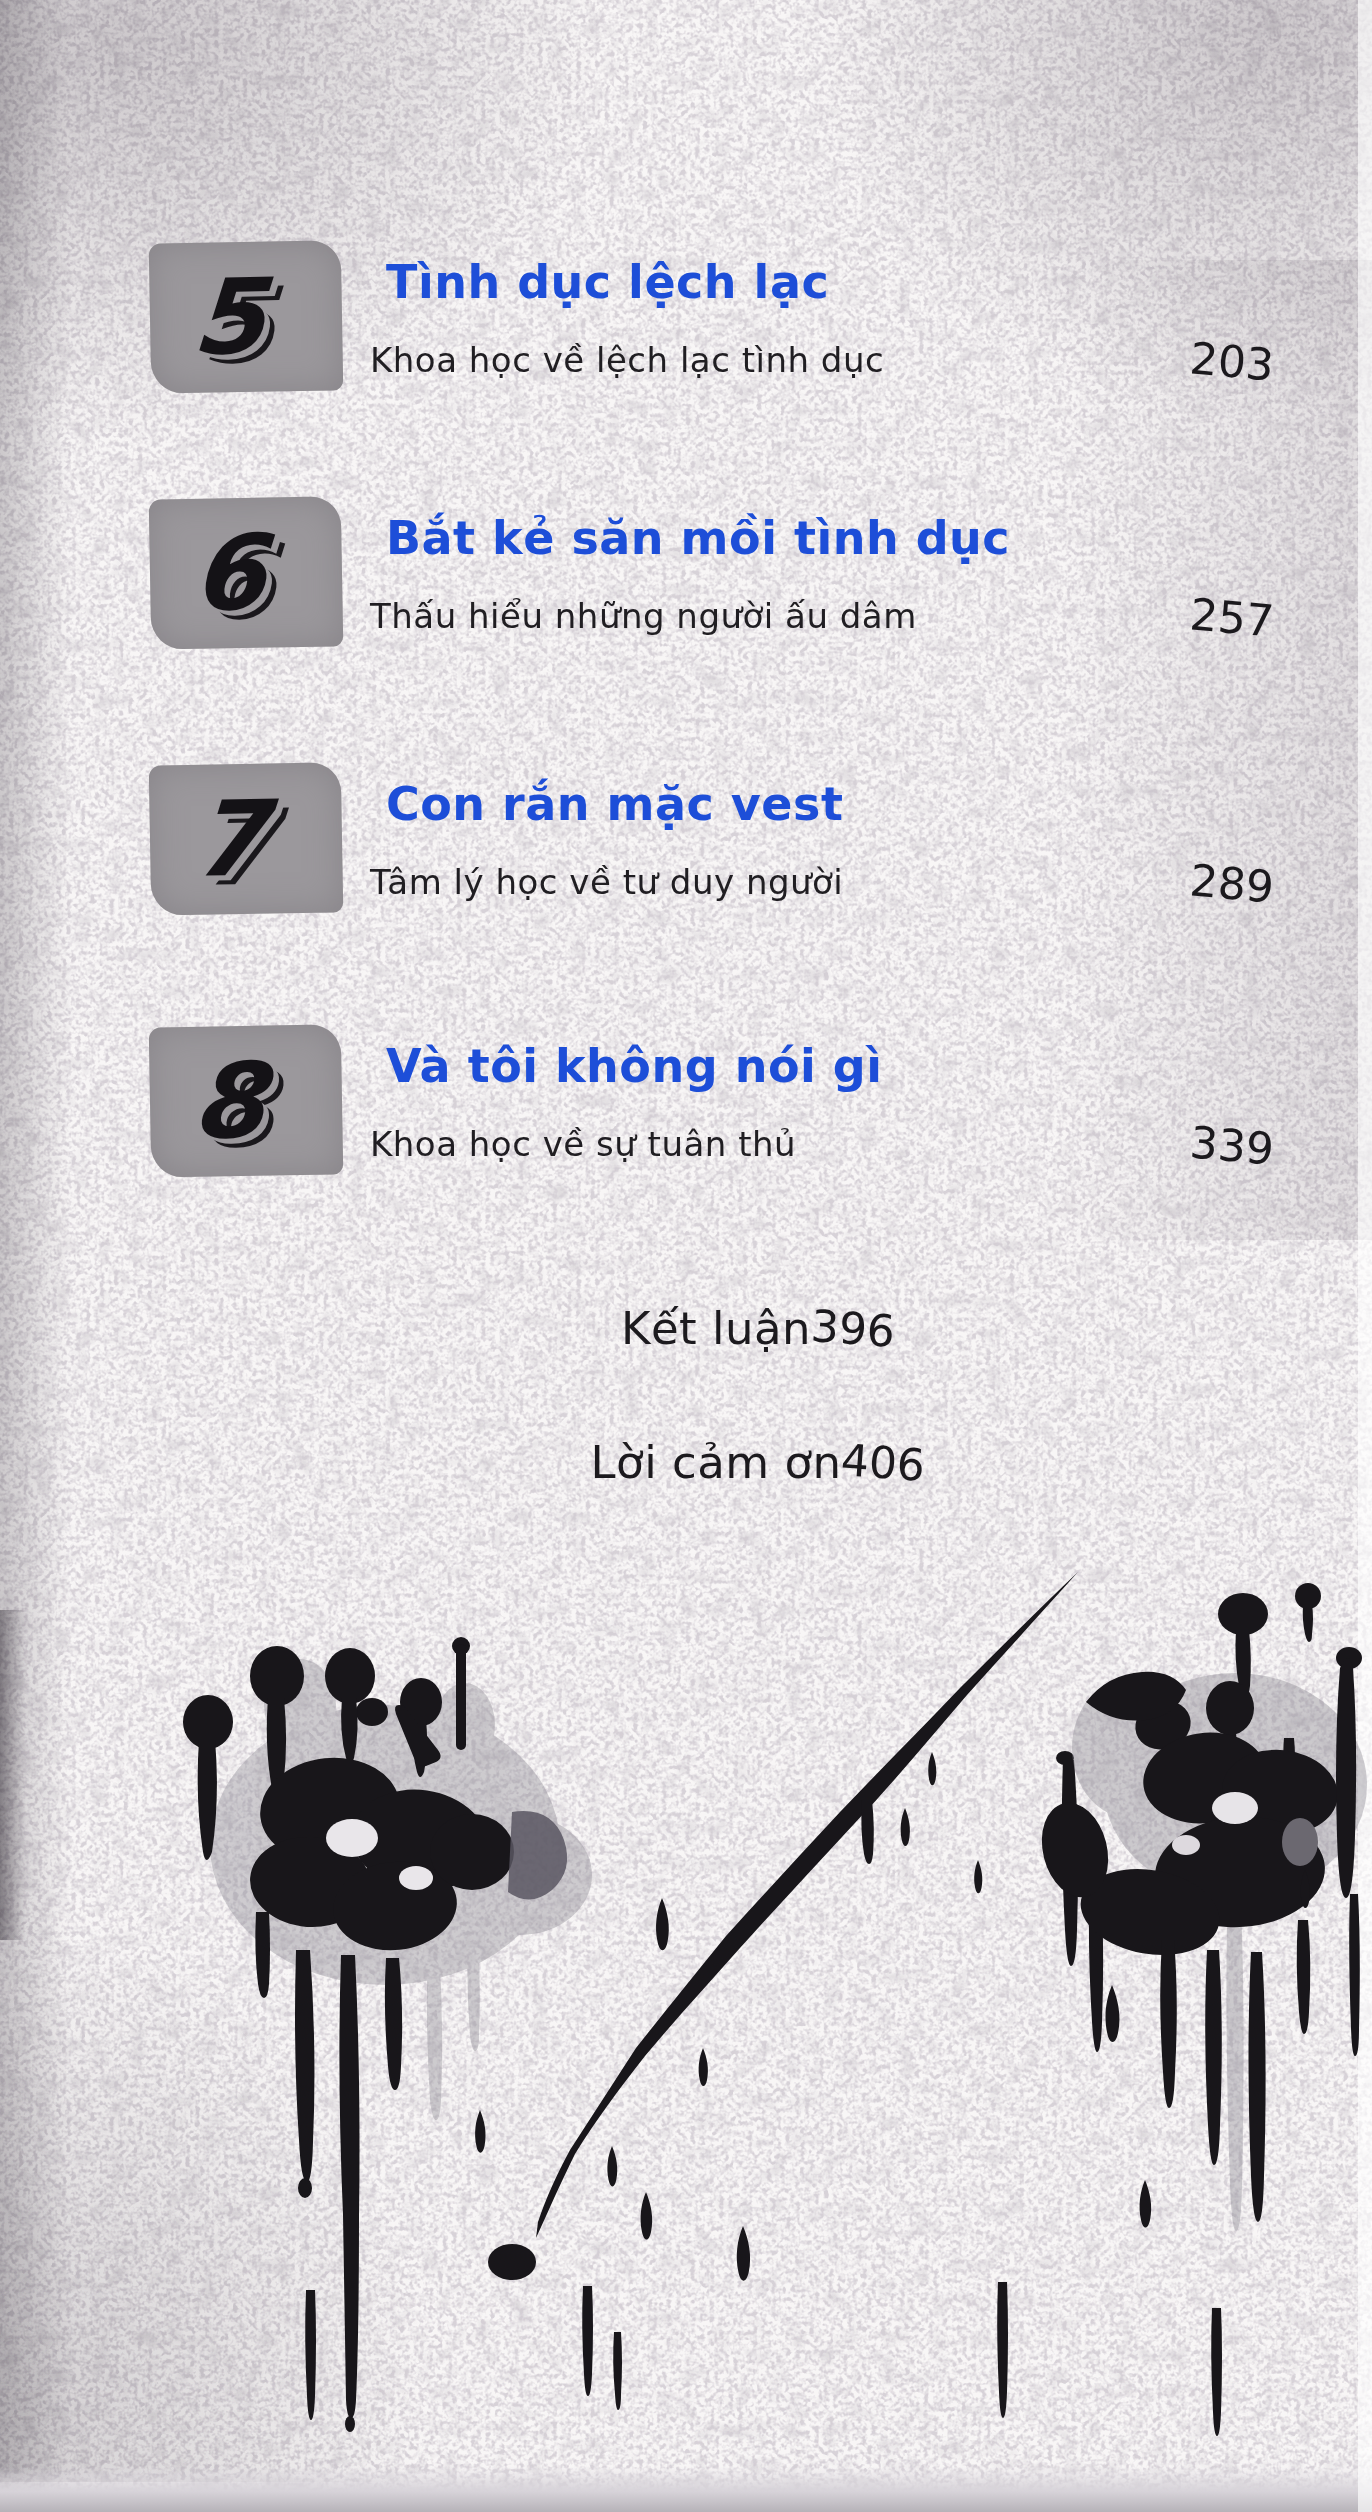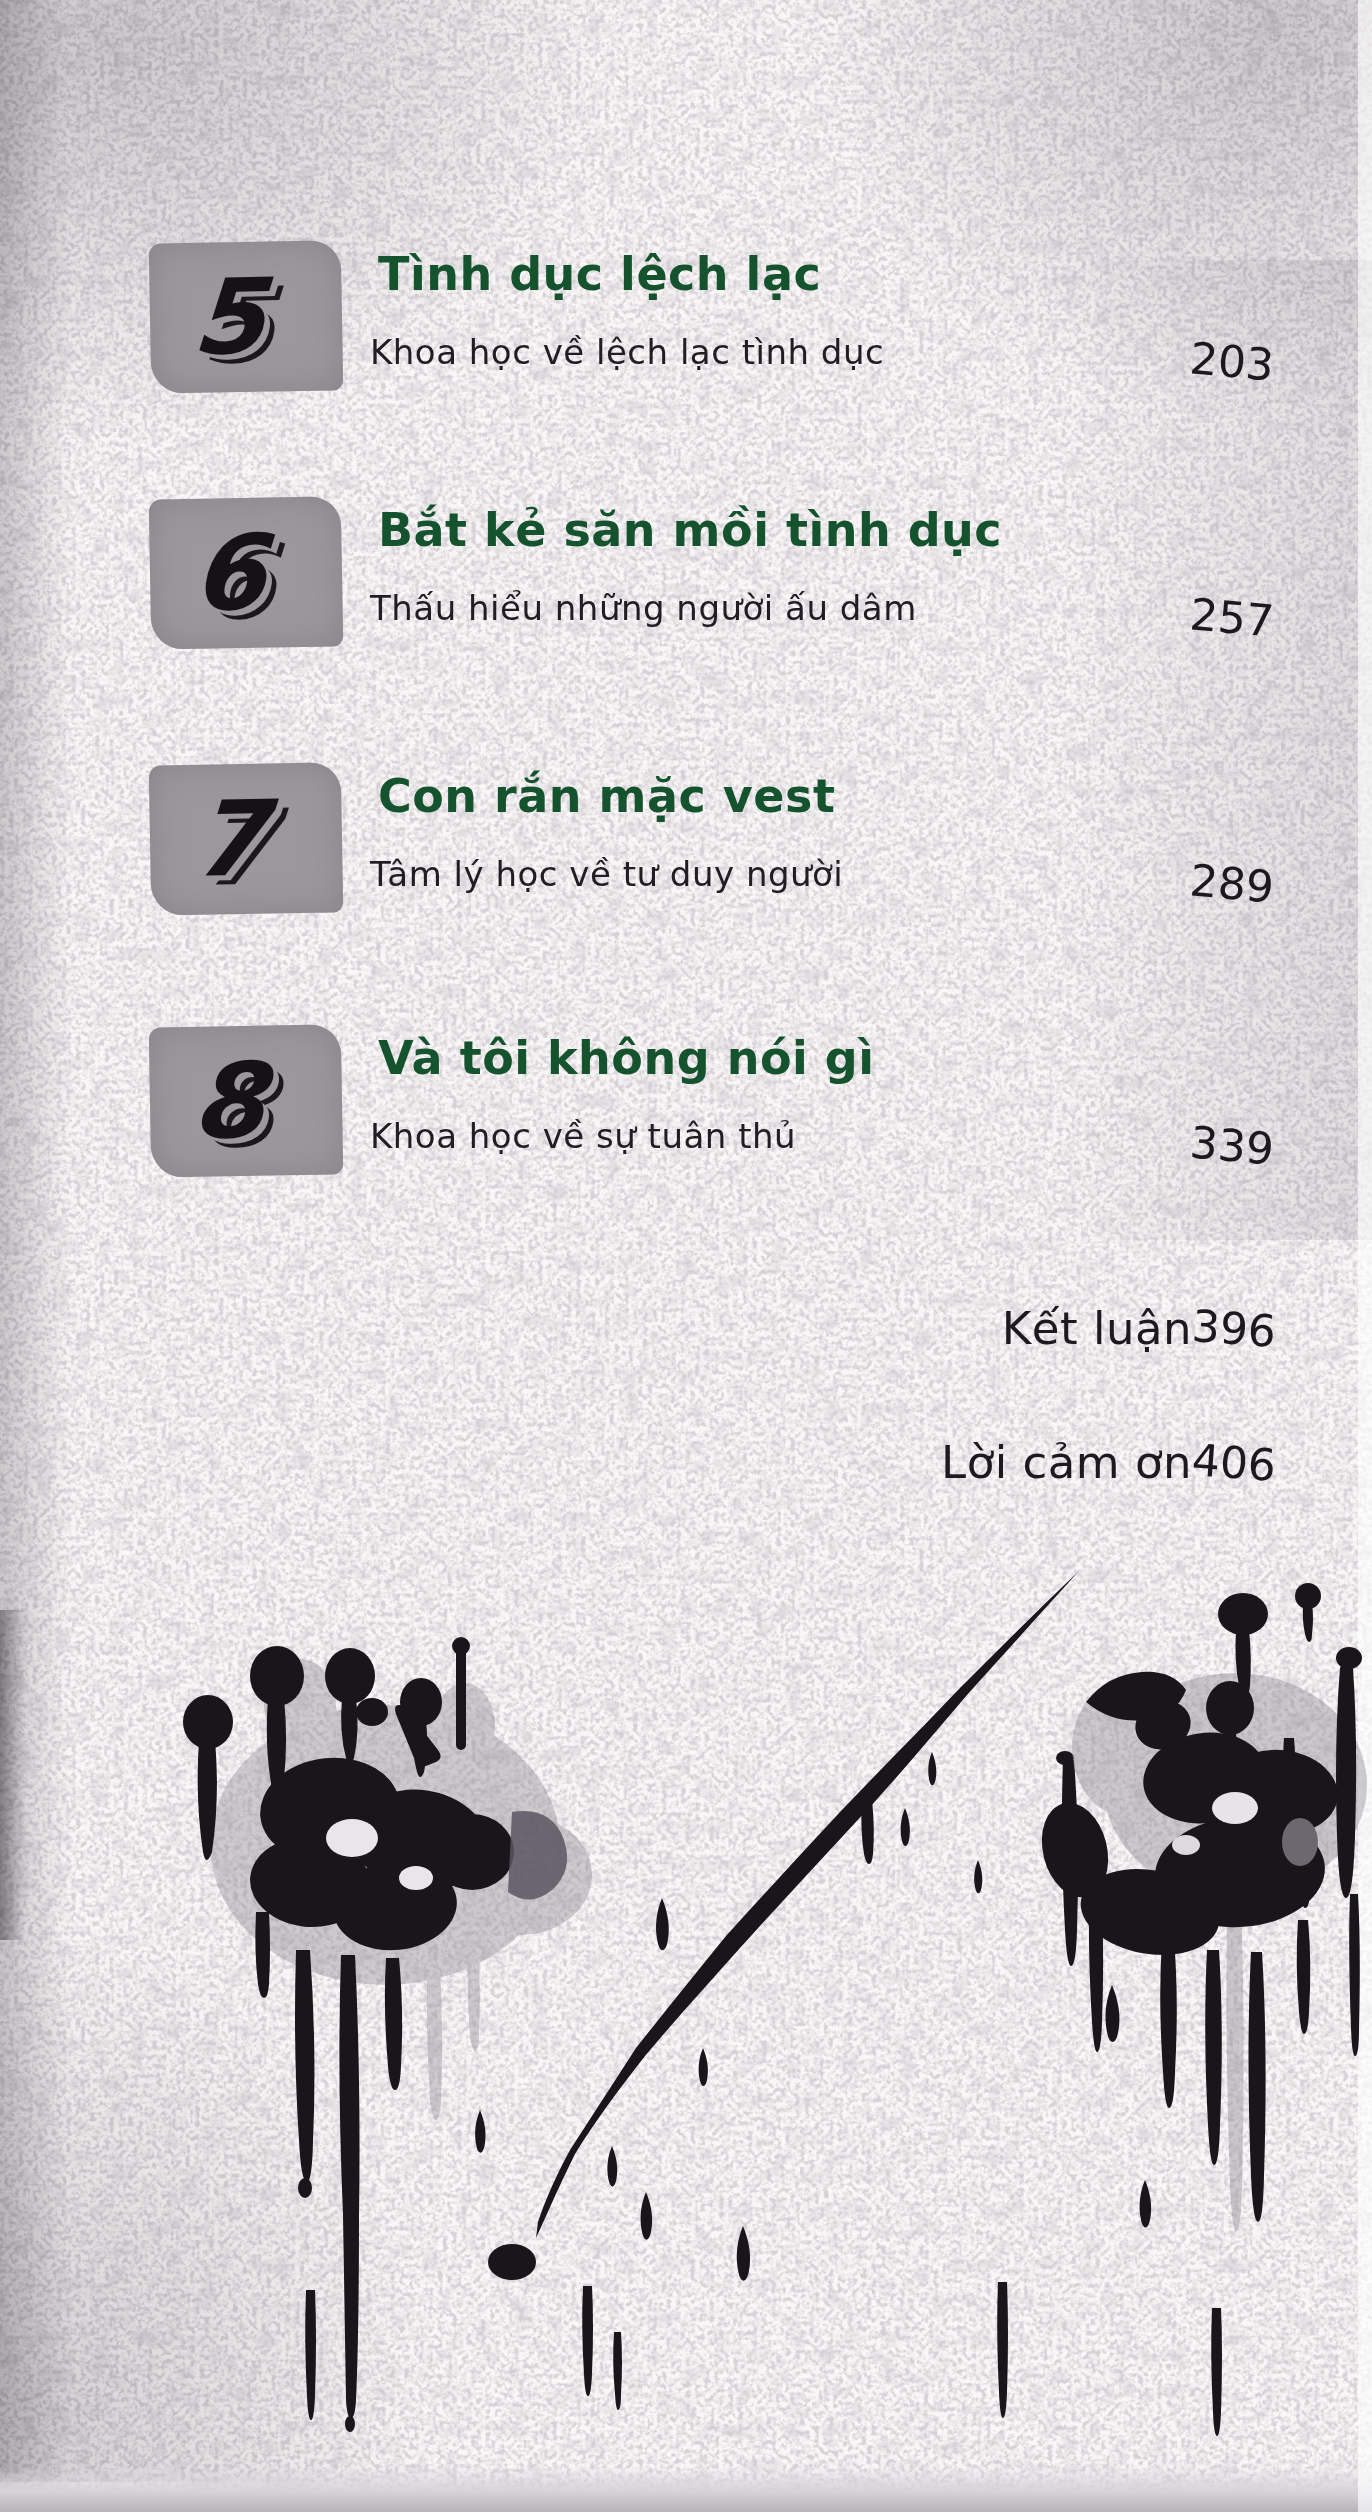--- a/index.html
+++ b/index.html
@@ -39,24 +39,24 @@
     transform:rotate(-1deg);
     box-shadow:inset 0 0 34px rgba(118,114,120,.55);
     display:flex;align-items:center;justify-content:center;
   }
   .badge-num{
     font-size:104px;font-weight:900;font-style:italic;line-height:1;
     color:#141216;transform:skewX(-8deg) translateX(-8px);
     text-shadow:6px 5px 0 #9b989c, 11px 9px 0 #1a181c;
   }
   .titles{position:absolute;left:370px;top:0;}
-  .titles h2{margin:8px;font-size:46px;line-height:56px;font-weight:700;color:#14532d;letter-spacing:.5px;white-space:nowrap;}
+  .titles h2{margin:16px;font-size:46px;line-height:56px;font-weight:700;color:#1d4ed8;letter-spacing:.5px;white-space:nowrap;}
   .titles p{margin:22px 0 0;font-size:34px;line-height:56px;font-weight:400;color:#201e22;letter-spacing:.5px;white-space:nowrap;}
   .pnum{position:absolute;right:98px;top:98px;font-size:44px;color:#1b191d;transform:rotate(5deg);}
-  .row{position:absolute;left:240px;right:96px;display:flex;justify-content:flex-end;align-items:baseline;}
+  .row{position:absolute;left:240px;right:96px;display:flex;justify-content:center;align-items:baseline;}
   .row .lbl{font-size:45px;font-weight:400;color:#1c1a1e;letter-spacing:.5px;}
   .row .pg{font-size:44px;color:#1b191d;transform:rotate(4deg);}
 </style>
 </head>
 <body>
 
 <div class="page">
 
   <svg class="layer noise" width="1372" height="2512" viewBox="0 0 1372 2512" preserveAspectRatio="none" aria-hidden="true">
     <defs>

